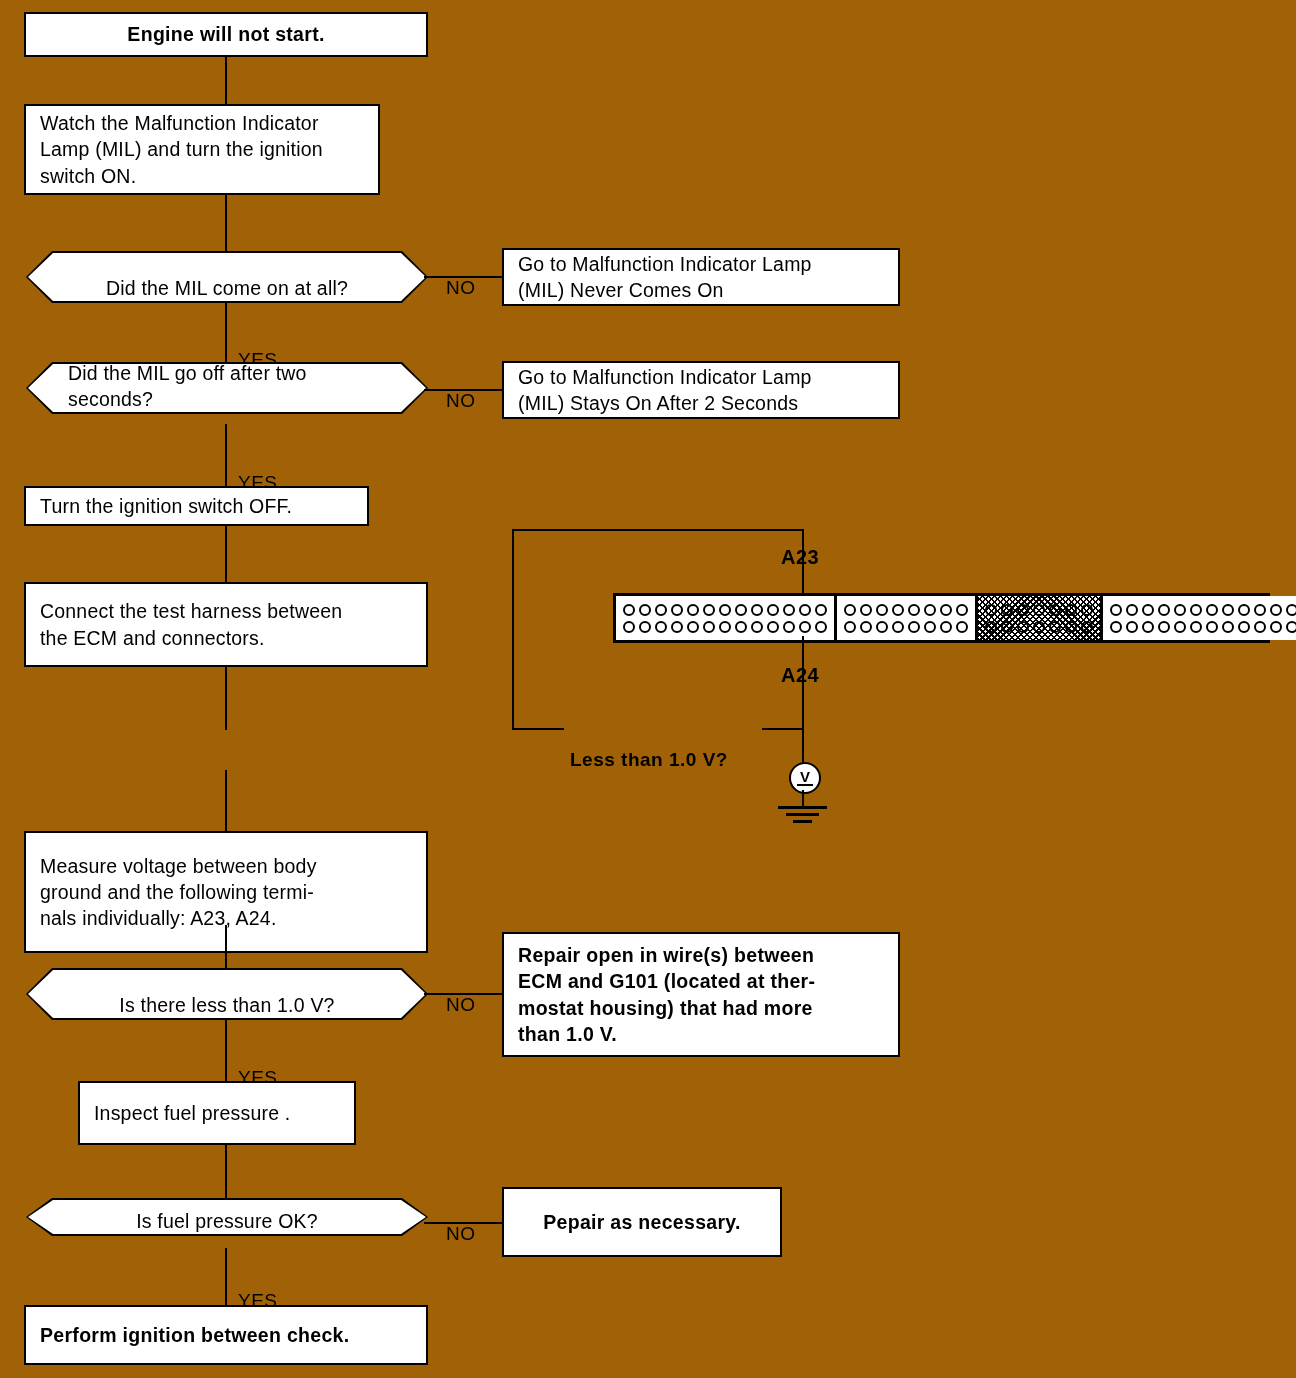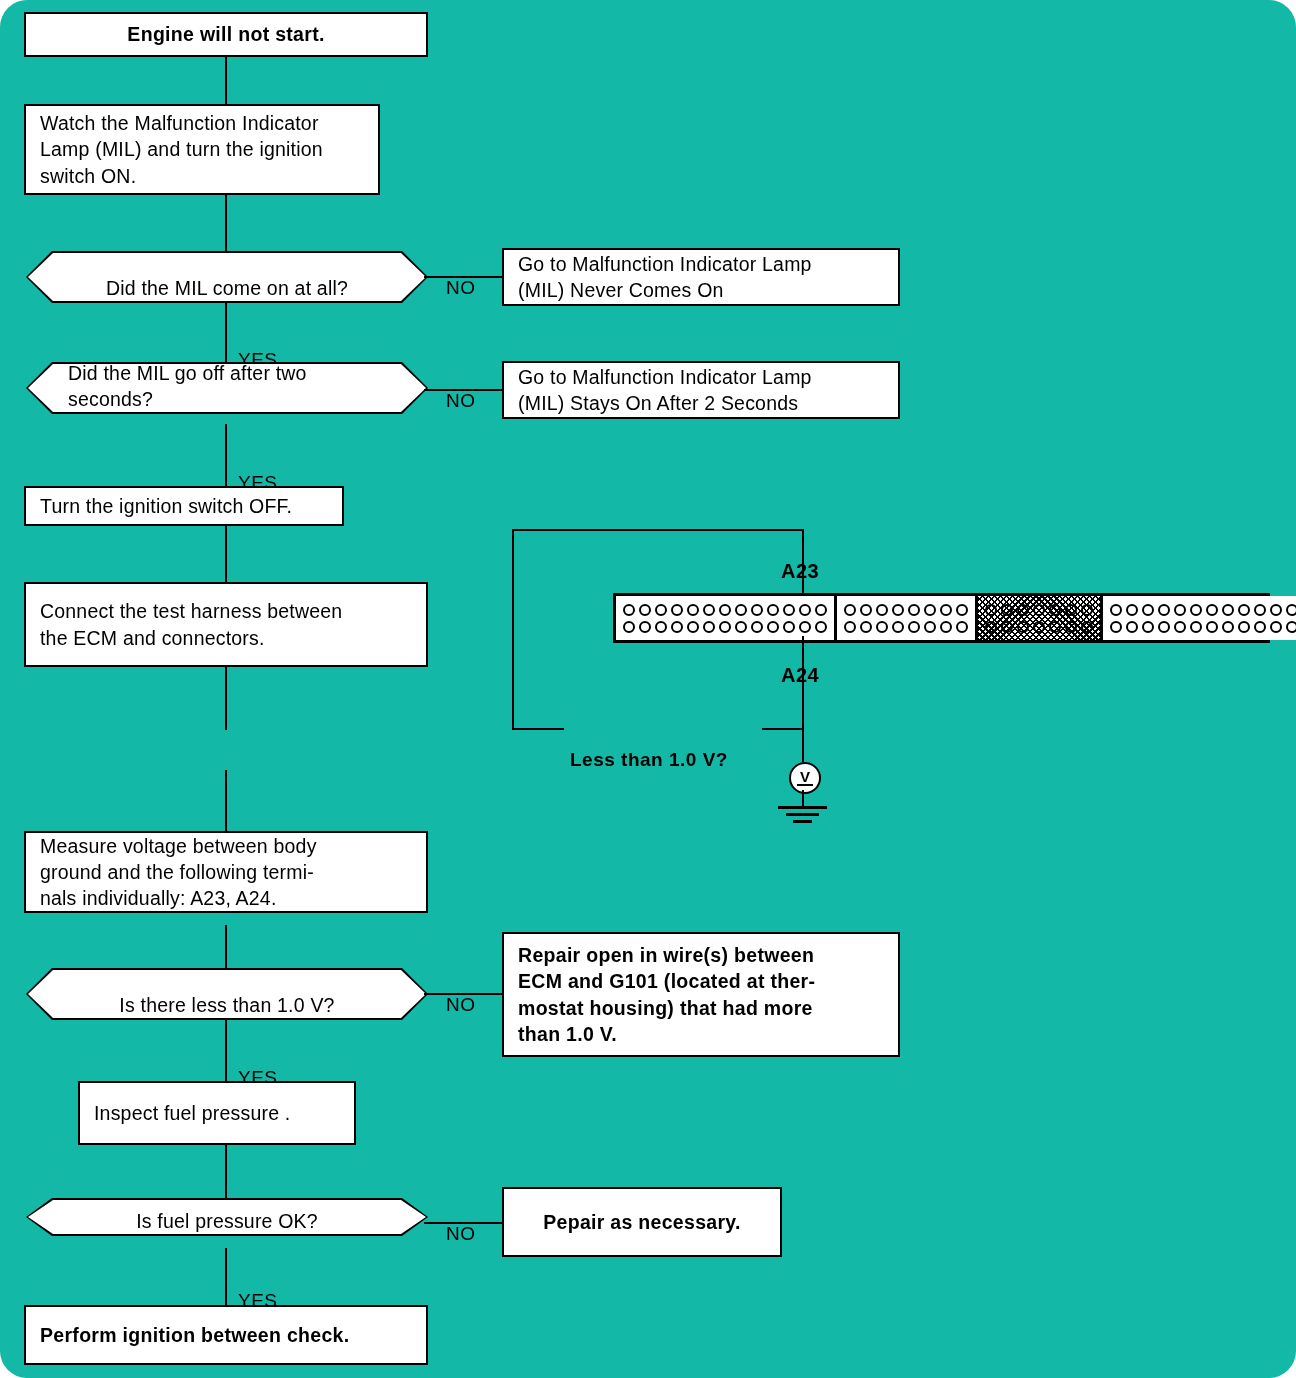--- a/index.html
+++ b/index.html
@@ -9,23 +9,22 @@
     background: #ffffff;
   }
   body {
     font-family: "Liberation Sans", sans-serif;
     color: #000000;
   }
   #sheet {
     position: relative;
     width: 1296px;
     height: 1378px;
-    background: #14b8a6;
+    background: #a16207;
     overflow: hidden;
-    border-radius: 27px;
   }
 
   
   .box {
     position: absolute;
     box-sizing: border-box;
     border: 2px solid #000;
     background: #fff;
     display: flex;
     align-items: center;
@@ -193,37 +192,37 @@
   <div class="elabel" style="left:446px; top:358px;">NO</div>
 
   <div class="box" style="left:502px; top:361px; width:398px; height:58px;">
     <span class="txt t-reg">Go to Malfunction Indicator Lamp
 (MIL) Stays On After 2 Seconds</span>
   </div>
 
   <div class="vline" style="left:225px; top:424px; height:62px;"></div>
   <div class="elabel" style="left:238px; top:440px;">YES</div>
 
-  <div class="box" style="left:24px; top:486px; width:320px; height:40px;">
+  <div class="box" style="left:24px; top:486px; width:345px; height:40px;">
     <span class="txt t-reg">Turn the ignition switch OFF.</span>
   </div>
 
   <div class="vline" style="left:225px; top:526px; height:56px;"></div>
 
   <div class="box" style="left:24px; top:582px; width:404px; height:85px;">
     <span class="txt t-reg">Connect the test harness between
 the  ECM  and  connectors.</span>
   </div>
 
   <div class="vline" style="left:225px; top:667px; height:63px;"></div>
 
 
   <div class="vline" style="left:225px; top:770px; height:61px;"></div>
 
-  <div class="box" style="left:24px; top:831px; width:404px; height:82px;">
+  <div class="box" style="left:24px; top:831px; width:404px; height:122px;">
     <span class="txt t-reg">Measure voltage between body
 ground and the following termi-
 nals individually: A23, A24.</span>
   </div>
 
   <div class="vline" style="left:225px; top:925px; height:43px;"></div>
 
   <div class="hex center" style="left:26px; top:968px; width:402px; height:52px;">
     <div class="hex-inner">
       <span class="txt t-reg">Is there less than 1.0 V?</span>
@@ -267,21 +266,21 @@
 
   <div class="box" style="left:24px; top:1305px; width:404px; height:60px;">
     <span class="txt t-bold">Perform  ignition  between  check.</span>
   </div>
 
   <div class="hline" style="left:512px; top:529px; width:292px;"></div>
   <div class="vline" style="left:512px; top:529px; height:201px;"></div>
   <div class="hline" style="left:512px; top:728px; width:52px;"></div>
 
   <div class="vline" style="left:802px; top:529px; height:82px;"></div>
-  <div class="pin-label" style="left:781px; top:560px;">A23</div>
+  <div class="pin-label" style="left:781px; top:546px;">A23</div>
 
   <div id="connector-strip" style="left:613px; top:593px; width:657px; height:50px;">
       <div class="pin-section">
         <div class="pin-row">
           <div class="pin"></div>
           <div class="pin"></div>
           <div class="pin"></div>
           <div class="pin"></div>
           <div class="pin"></div>
           <div class="pin"></div>

